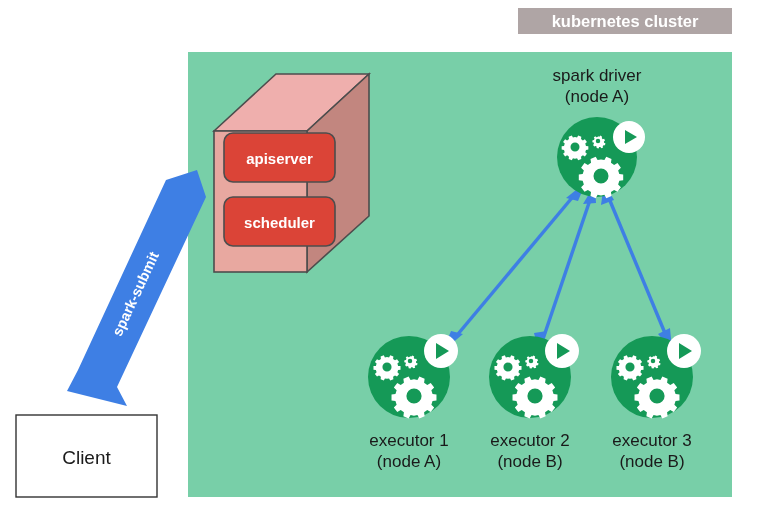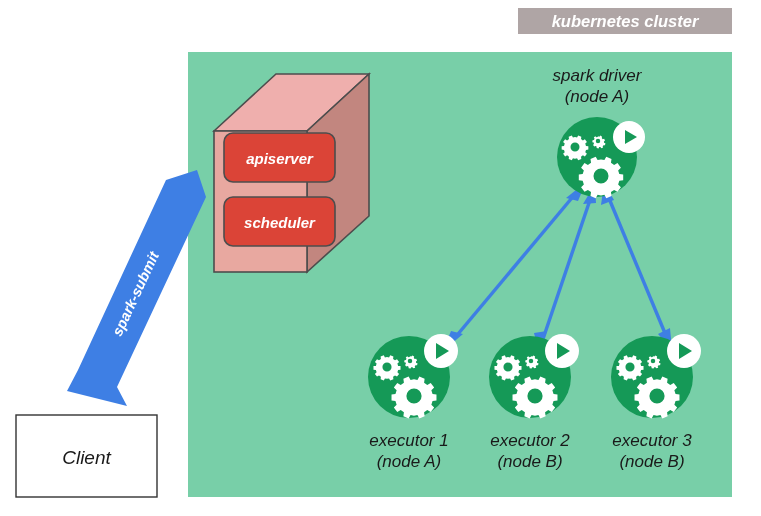--- a/index.html
+++ b/index.html
@@ -12,21 +12,20 @@
     height: 516px;
     position: relative;
     overflow: hidden;
     font-family: "Liberation Sans", sans-serif;
   }
   #stage {
     position: absolute;
     left: 0; top: 0;
     width: 710px;
     height: 516px;
-    font-style: italic;
   }
   #stage svg {
     display: block;
   }
   .lbl {
     font-family: "Liberation Sans", sans-serif;
   }
 </style>
 </head>
 <body>

